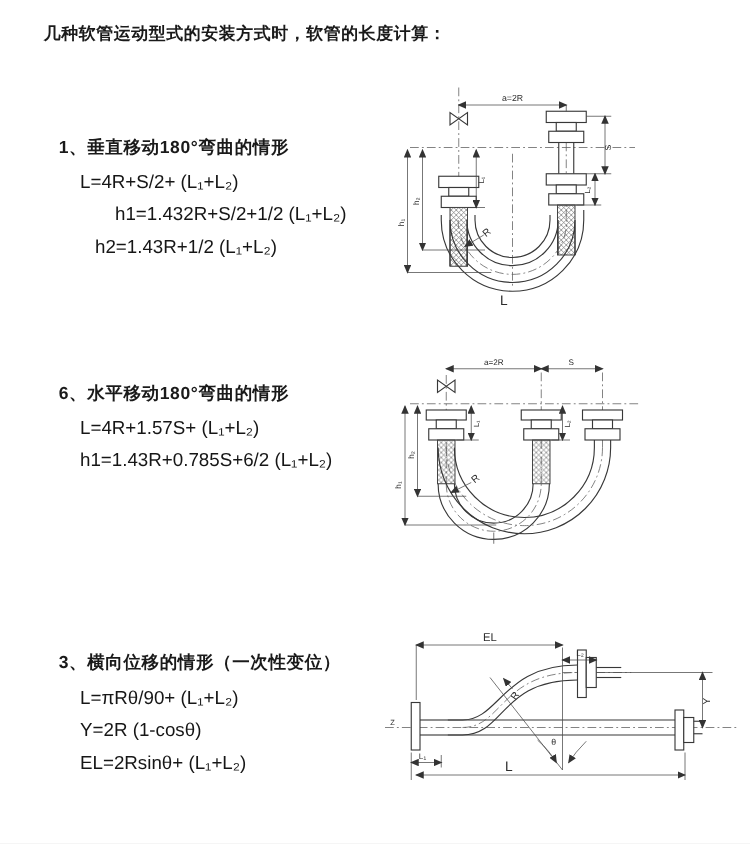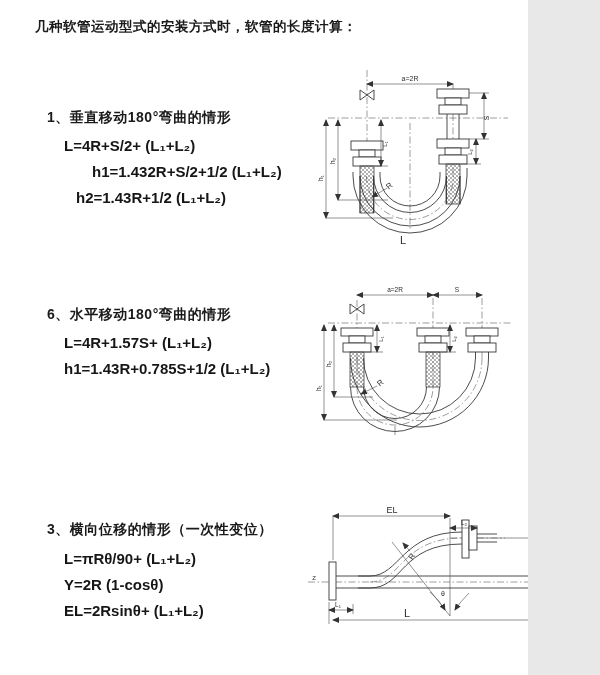--- a/index.html
+++ b/index.html
@@ -1,21 +1,21 @@
 <!DOCTYPE html>
 <html><head>
 <meta charset="utf-8">
 <style>
   html,body{margin:0;padding:0;background:#e8e8e8;}
-  .page{position:relative;width:528px;height:675px;background:#ffffff;overflow:hidden;
+  .page{position:relative;width:600px;height:675px;background:#ffffff;overflow:hidden;
         font-family:"Liberation Sans","DejaVu Sans",sans-serif;color:#1a1a1a;}
   .abs{position:absolute;white-space:nowrap;}
   .doc-title{font-size:13.5px;font-weight:bold;letter-spacing:0.5px;}
   .heading{font-size:14px;font-weight:bold;letter-spacing:0.5px;}
-  .formula{font-size:15px;font-weight:bold;color:#161616;}
+  .formula{font-size:15px;font-weight:normal;color:#161616;}
   svg{position:absolute;overflow:visible;}
   svg text{font-family:"Liberation Sans","DejaVu Sans",sans-serif;fill:#2c2c2c;}
   .thin{stroke:#4a4a4a;stroke-width:0.6;fill:none;}
   .pipe{stroke:#383838;stroke-width:0.9;fill:none;}
   .flange{stroke:#383838;stroke-width:0.9;fill:#ffffff;}
   .cl{stroke:#5a5a5a;stroke-width:0.6;fill:none;stroke-dasharray:7 2.5 1.5 2.5;}
 </style>
 </head>
 <body>
 
@@ -23,21 +23,21 @@
 
   <div class="abs doc-title" style="left:35px;top:18px;">几种软管运动型式的安装方式时，软管的长度计算：</div>
 
   <div class="abs heading" style="left:47px;top:109px;text-align:right;">1、垂直移动180°弯曲的情形</div>
   <div class="abs formula" style="left:64px;top:137px;">L=4R+S/2+ (L₁+L₂)</div>
   <div class="abs formula" style="left:64px;top:163px;margin-left:28px;">h1=1.432R+S/2+1/2 (L₁+L₂)</div>
   <div class="abs formula" style="left:64px;top:189px;margin-left:12px;">h2=1.43R+1/2 (L₁+L₂)</div>
 
   <div class="abs heading" style="left:47px;top:306px;">6、水平移动180°弯曲的情形</div>
   <div class="abs formula" style="left:64px;top:334px;">L=4R+1.57S+ (L₁+L₂)</div>
-  <div class="abs formula" style="left:64px;top:360px;">h1=1.43R+0.785S+1/2 (L₁+L₂)</div>
+  <div class="abs formula" style="left:64px;top:360px;">h1=1.43R+0.785S+6/2 (L₁+L₂)</div>
 
   <div class="abs heading" style="left:47px;top:521px;">3、横向位移的情形（一次性变位）</div>
   <div class="abs formula" style="left:64px;top:550px;">L=πRθ/90+ (L₁+L₂)</div>
   <div class="abs formula" style="left:64px;top:576px;">Y=2R (1-cosθ)</div>
   <div class="abs formula" style="left:64px;top:602px;">EL=2Rsinθ+ (L₁+L₂)</div>
 
   <svg style="left:313px;top:68px;" width="287" height="195" viewBox="0 0 287 195">
     <defs>
       <pattern id="hatch1" width="4" height="4" patternUnits="userSpaceOnUse">
         <path d="M0,0 L4,4 M4,0 L0,4" stroke="#666" stroke-width="0.5"></path>

